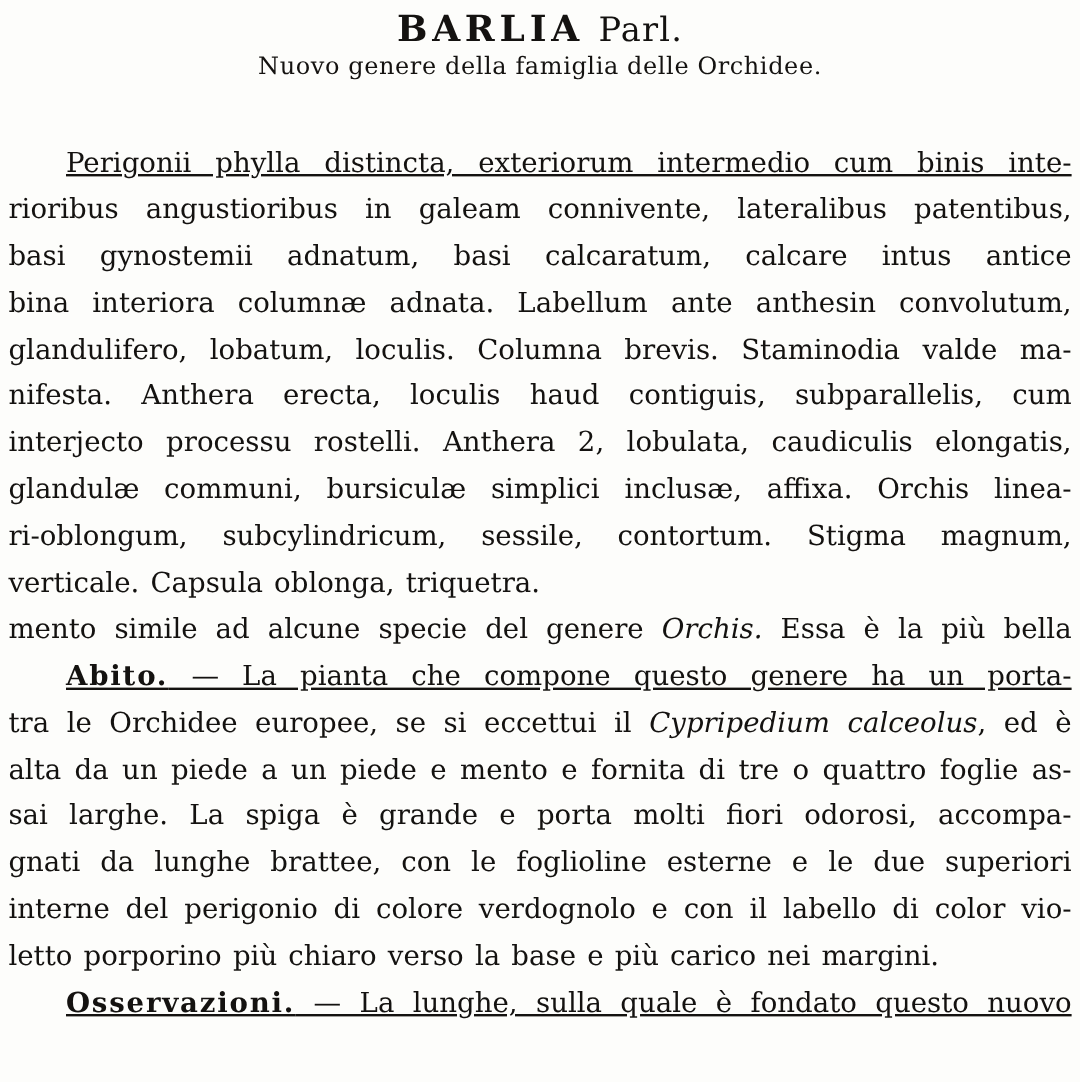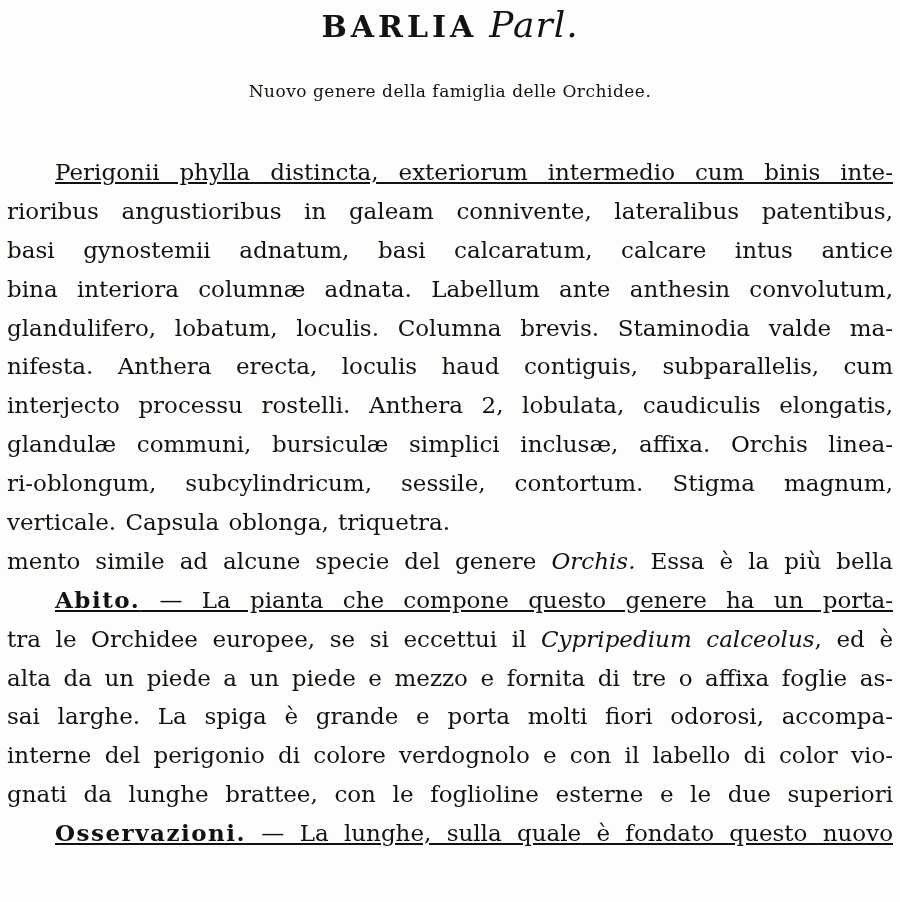--- a/index.html
+++ b/index.html
@@ -26,29 +26,27 @@
     text-align: center;
     font-size: 30px;
     line-height: 34px;
     font-weight: normal;
   }
   .title .genus {
     font-weight: bold;
     letter-spacing: 4px;
   }
   .title .author {
-    font-style: italic;
-    font-size: 36px;
+    font-size: 28px;
     margin-left: 12px;
     letter-spacing: 1px;
   }
   .subtitle {
-    margin-top: 34px;
     text-align: center;
-    font-size: 17px;
+    font-size: 20px;
     line-height: 26px;
     letter-spacing: 0.5px;
   }
   .body-text {
     margin-top: 49px;
     font-size: 23px;
     word-spacing: 2px;
   }
   .line {
     line-height: 38.9px;
@@ -87,22 +85,23 @@
         <div class="line"><span class="regular">nifesta. Anthera erecta, loculis haud contiguis, subparallelis, cum</span></div>
         <div class="line"><span class="regular">interjecto processu rostelli. Anthera 2, lobulata, caudiculis elongatis,</span></div>
         <div class="line"><span class="regular">glandulæ communi, bursiculæ simplici inclusæ, affixa. Orchis linea-</span></div>
         <div class="line"><span class="regular">ri-oblongum, subcylindricum, sessile, contortum. Stigma magnum,</span></div>
         <div class="line no-just"><span class="regular">verticale. Capsula oblonga, triquetra.</span></div>
       </div>
       <div>
         <div class="line"><span class="regular">mento simile ad alcune specie del genere </span><span class="italic">Orchis.</span><span class="regular"> Essa è la più bella</span></div>
         <div class="line indent"><span class="bold">Abito.</span><span class="regular"> — La pianta che compone questo genere ha un porta-</span></div>
         <div class="line"><span class="regular">tra le Orchidee europee, se si eccettui il </span><span class="italic">Cypripedium calceolus</span><span class="regular">, ed è</span></div>
-        <div class="line"><span class="regular">alta da un piede a un piede e mezzo e fornita di tre o affixa foglie as-</span></div>
+        <div class="line"><span class="regular">alta da un piede a un piede e mento e fornita di tre o quattro foglie as-</span></div>
         <div class="line"><span class="regular">sai larghe. La spiga è grande e porta molti fiori odorosi, accompa-</span></div>
+        <div class="line"><span class="regular">gnati da lunghe brattee, con le foglioline esterne e le due superiori</span></div>
         <div class="line"><span class="regular">interne del perigonio di colore verdognolo e con il labello di color vio-</span></div>
-        <div class="line"><span class="regular">gnati da lunghe brattee, con le foglioline esterne e le due superiori</span></div>
+        <div class="line no-just"><span class="regular">letto porporino più chiaro verso la base e più carico nei margini.</span></div>
       </div>
       <div>
         <div class="line indent"><span class="bold">Osservazioni.</span><span class="regular"> — La lunghe, sulla quale è fondato questo nuovo</span></div>
       </div>
     </div>
 </div>
 
 </body></html>

